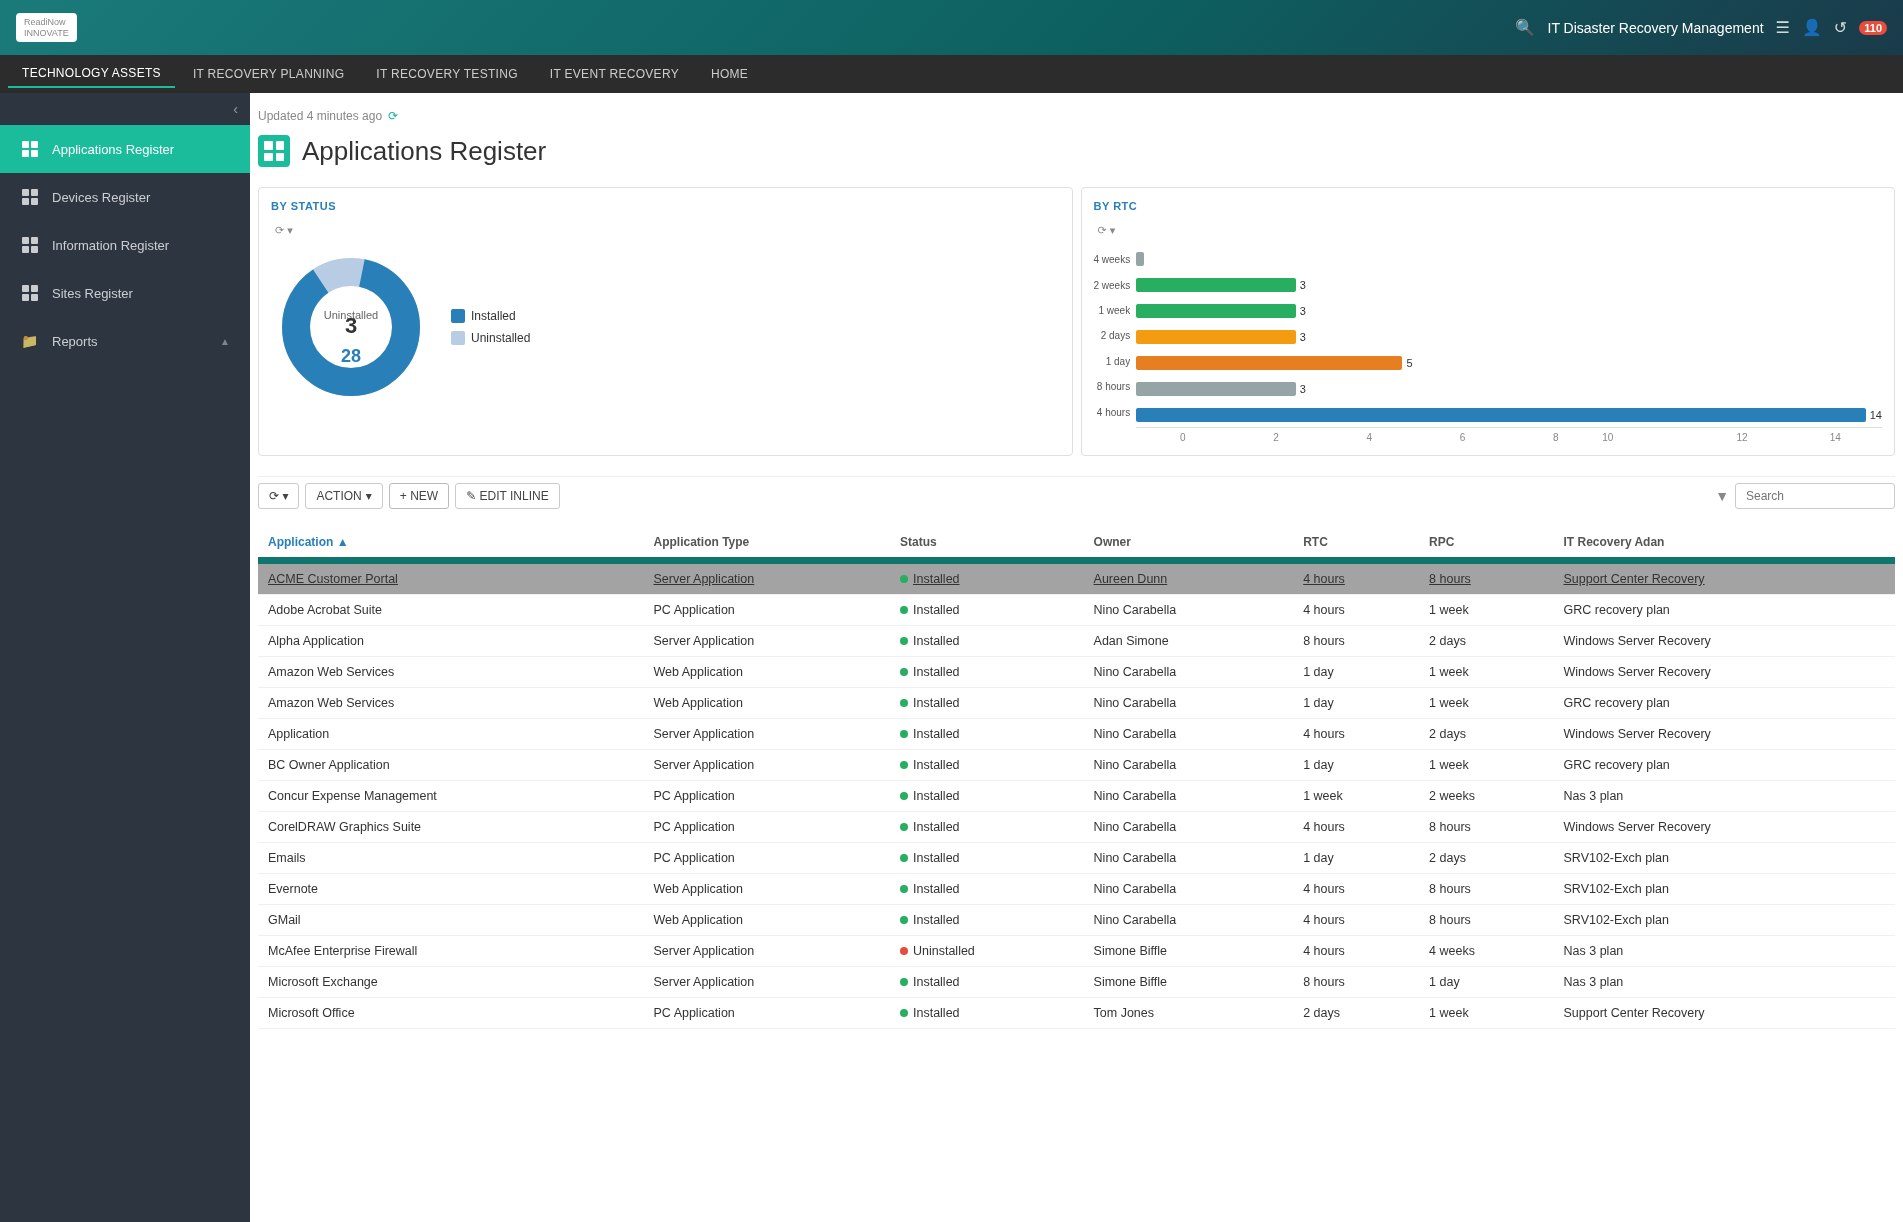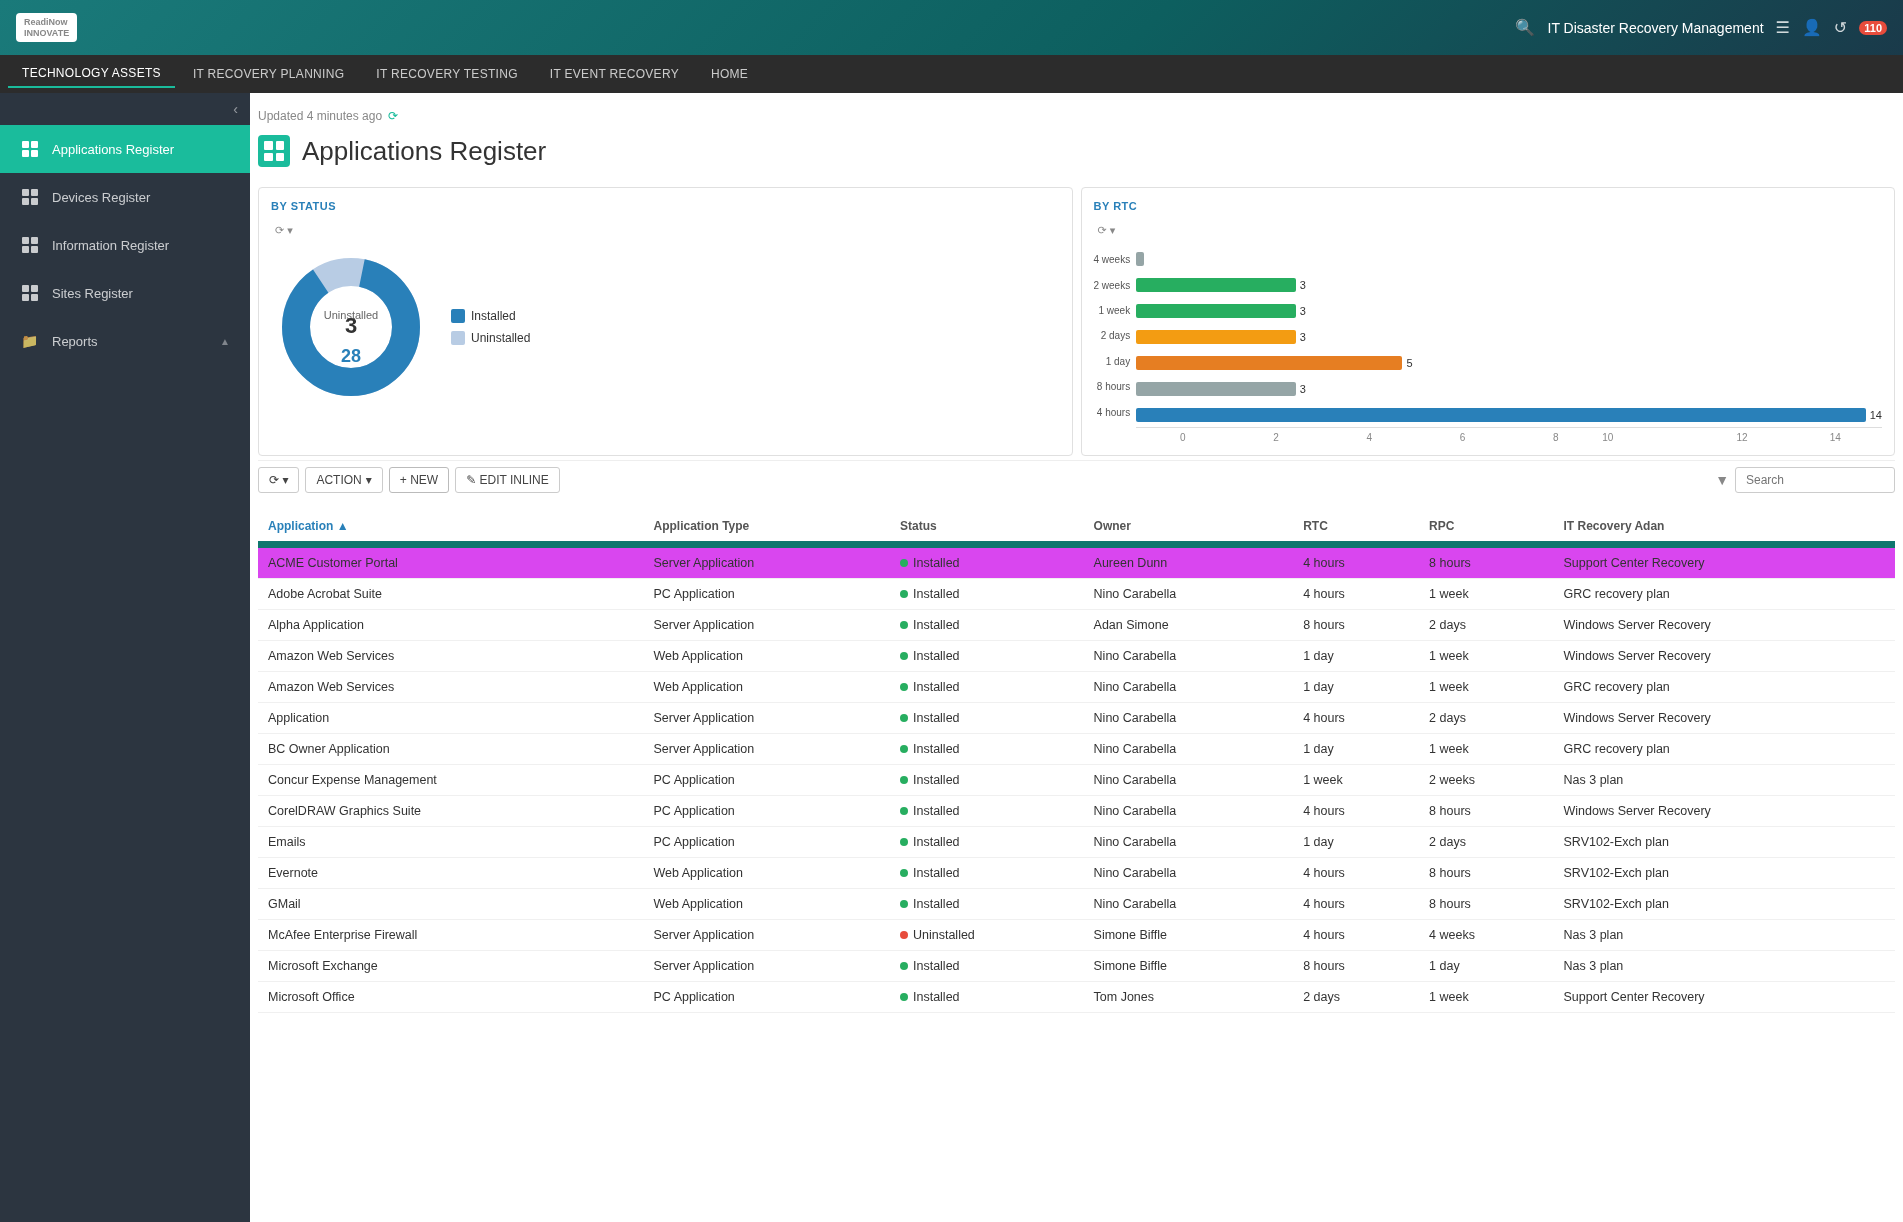--- a/index.html
+++ b/index.html
@@ -17,21 +17,21 @@
     .logo-area { display: flex; align-items: center; gap: 8px; }
     .logo-box {
       background: white;
       border-radius: 4px;
       padding: 4px 8px;
       font-weight: bold;
       font-size: 12px;
       color: #1a7a7a;
       line-height: 1.2;
     }
-    .logo-box span { display: block; font-size: 9px; color: #888; font-weight: bold; }
+    .logo-box span { display: block; font-size: 9px; color: #888; font-weight: normal; }
     .top-right { display: flex; align-items: center; gap: 12px; color: white; font-size: 13px; }
     .top-right .app-title { color: white; font-size: 14px; }
     .top-icon { color: rgba(255,255,255,0.8); cursor: pointer; font-size: 16px; }
     .notif-badge {
       background: #e74c3c;
       color: white;
       border-radius: 10px;
       padding: 1px 5px;
       font-size: 11px;
       font-weight: bold;
@@ -143,21 +143,21 @@
       border-radius: 4px;
       display: grid;
       grid-template-columns: 1fr 1fr;
       gap: 3px;
       padding: 6px;
     }
     .page-title-icon div { background: white; border-radius: 1px; }
     .page-title { font-size: 26px; font-weight: 400; color: #333; }
 
     
-    .charts-row { display: flex; gap: 8px; margin-bottom: 4px; }
+    .charts-row { display: flex; gap: 8px; margin-bottom: 20px; }
     .chart-panel { flex: 1; border: 1px solid #e0e0e0; border-radius: 4px; padding: 12px; }
     .chart-title { font-size: 11px; font-weight: 600; color: #2980b9; text-transform: uppercase; margin-bottom: 10px; letter-spacing: 0.5px; }
 
     
     .donut-container { display: flex; align-items: center; gap: 20px; }
     .donut-svg { width: 160px; height: 160px; }
     .donut-legend { display: flex; flex-direction: column; gap: 8px; }
     .legend-item { display: flex; align-items: center; gap: 6px; font-size: 12px; }
     .legend-color { width: 14px; height: 14px; border-radius: 2px; }
     .bar-row { display: flex; align-items: center; gap: 6px; height: 24px; }
@@ -205,21 +205,21 @@
       text-align: left;
       padding: 8px 10px;
       font-weight: 600;
       color: #555;
       font-size: 12px;
       white-space: nowrap;
       cursor: pointer;
     }
     .data-table th:first-child { color: #2980b9; }
     .data-table td { padding: 8px 10px; border-bottom: 1px solid #f0f0f0; }
-    .data-table tbody tr.highlighted { background: #d946ef; }
+    .data-table tbody tr.highlighted { background: #a3a3a3; text-decoration: underline; }
     .status-dot { display: inline-block; width: 8px; height: 8px; border-radius: 50%; margin-right: 5px; }
     .status-installed { background: #27ae60; }
     .status-uninstalled { background: #e74c3c; }
 
     .chart-controls { display: flex; gap: 4px; margin-bottom: 8px; }
     .chart-ctrl-btn { font-size: 11px; color: #888; cursor: pointer; padding: 2px 4px; }
   </style>
 </head>
 <body>
 

